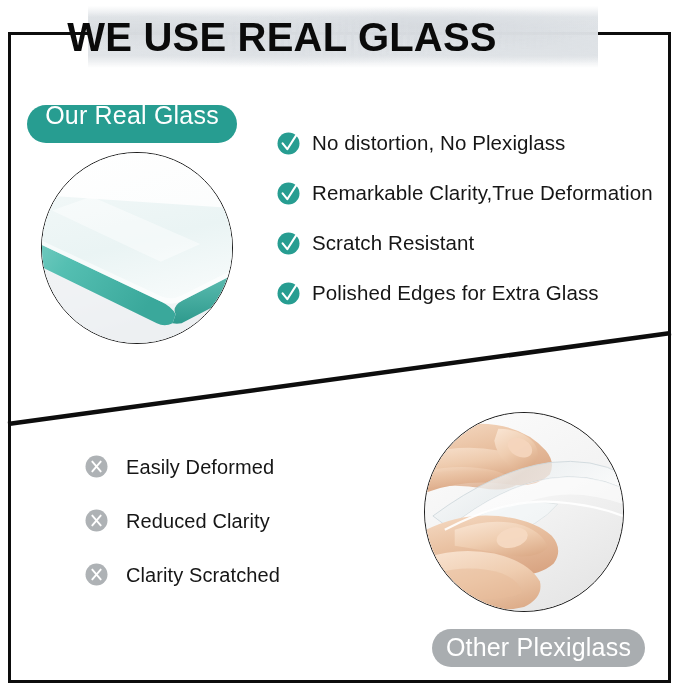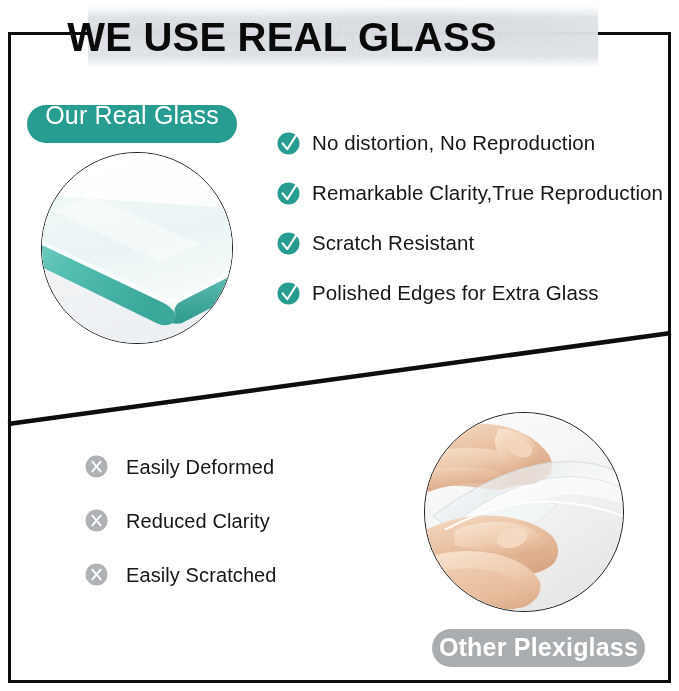--- a/index.html
+++ b/index.html
@@ -116,21 +116,20 @@
     background: #279d91;
     padding-bottom: 18px;
   }
   .pill-gray {
     left: 432px;
     top: 629px;
     width: 213px;
     height: 38px;
     background: #a9adb0;
     padding-bottom: 2px;
-    font-weight: bold;
   }
 
   
   .photo-circle {
     position: absolute;
     border-radius: 50%;
     border: 1.6px solid #1b1b1b;
     overflow: hidden;
     box-sizing: border-box;
   }
@@ -241,30 +240,30 @@
   </div>
 
   <div class="list list-pro">
     <div class="list-item">
       <span class="badge-icon">
         <svg width="23" height="23" viewBox="0 0 23 23">
           <circle cx="11.5" cy="11.5" r="11" fill="#279d91"></circle>
           <path d="M5.6 11.4 L10.3 17.2 L19.6 2.6" fill="none" stroke="#ffffff" stroke-width="2.1" stroke-linecap="round" stroke-linejoin="round"></path>
         </svg>
       </span>
-      <span class="item-text">No distortion, No Reproduction</span>
+      <span class="item-text">No distortion, No Plexiglass</span>
     </div>
     <div class="list-item">
       <span class="badge-icon">
         <svg width="23" height="23" viewBox="0 0 23 23">
           <circle cx="11.5" cy="11.5" r="11" fill="#279d91"></circle>
           <path d="M5.6 11.4 L10.3 17.2 L19.6 2.6" fill="none" stroke="#ffffff" stroke-width="2.1" stroke-linecap="round" stroke-linejoin="round"></path>
         </svg>
       </span>
-      <span class="item-text">Remarkable Clarity,True Reproduction</span>
+      <span class="item-text">Remarkable Clarity,True Deformation</span>
     </div>
     <div class="list-item">
       <span class="badge-icon">
         <svg width="23" height="23" viewBox="0 0 23 23">
           <circle cx="11.5" cy="11.5" r="11" fill="#279d91"></circle>
           <path d="M5.6 11.4 L10.3 17.2 L19.6 2.6" fill="none" stroke="#ffffff" stroke-width="2.1" stroke-linecap="round" stroke-linejoin="round"></path>
         </svg>
       </span>
       <span class="item-text">Scratch Resistant</span>
     </div>
@@ -298,21 +297,21 @@
       </span>
       <span class="item-text">Reduced Clarity</span>
     </div>
     <div class="list-item">
       <span class="badge-icon">
         <svg width="23" height="23" viewBox="0 0 23 23">
           <circle cx="11.5" cy="11.5" r="11" fill="#aeb2b5"></circle>
           <path d="M7.3 6.6 L15.7 16.4 M15.7 6.6 L7.3 16.4" fill="none" stroke="#ffffff" stroke-width="1.9" stroke-linecap="round"></path>
         </svg>
       </span>
-      <span class="item-text">Easily Scratched</span>
+      <span class="item-text">Clarity Scratched</span>
     </div>
   </div>
 
   <div class="photo-circle photo-plexi">
     <svg class="photo-svg" viewBox="0 0 200 200">
       <defs>
         <linearGradient id="pBg" x1="0" y1="0" x2="0.6" y2="1">
           <stop offset="0%" stop-color="#fdfdfd"></stop>
           <stop offset="60%" stop-color="#f3f3f3"></stop>
           <stop offset="100%" stop-color="#e7e7e7"></stop>

